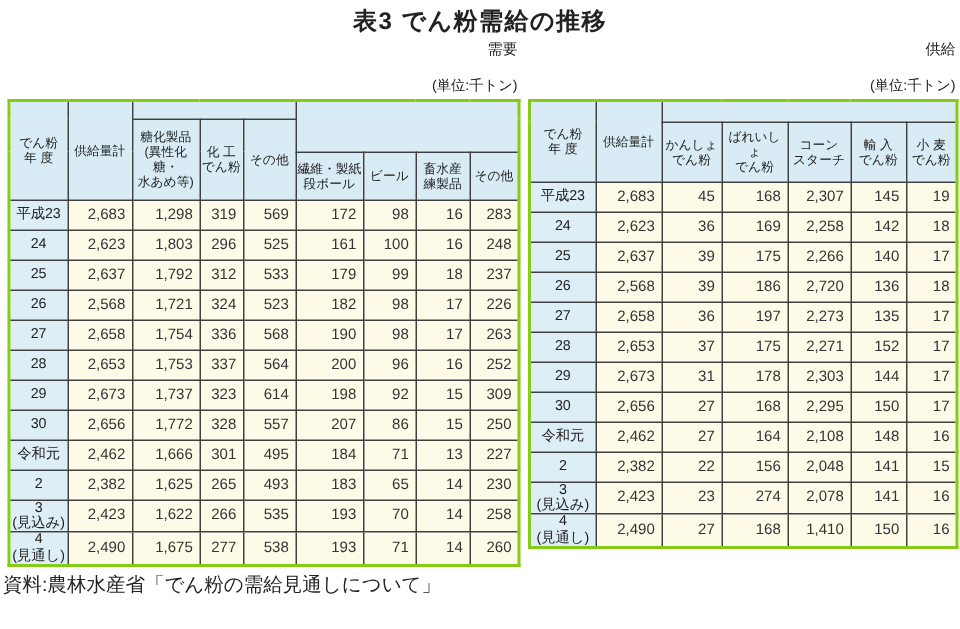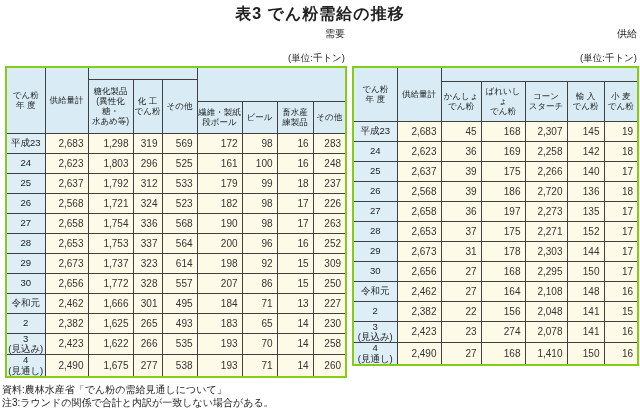--- a/index.html
+++ b/index.html
@@ -72,21 +72,21 @@
     font-size: 10px;
     text-align: right;
     padding-right: 4px;
     vertical-align: middle;
     color: #333;
   }
   tr.data { height: 20px; }
 
   .notes { margin: 5px 0 0 2px; }
   .note-line {
-    font-size: 10px;
+    font-size: 13px;
     line-height: 13px;
     color: #222;
     white-space: nowrap;
   }
 </style>
 </head>
 <body>
 
 <div class="page">
 
@@ -422,16 +422,15 @@
               <td class="num">16</td>
             </tr>
           </tbody>
       </table>
     </div>
 
   </div>
 
   <div class="notes">
     <div class="note-line">資料:農林水産省「でん粉の需給見通しについて」</div>
-    <div class="note-line">注3:ラウンドの関係で合計と内訳が一致しない場合がある。</div>
   </div>
 
 </div>
 
 </body></html>

